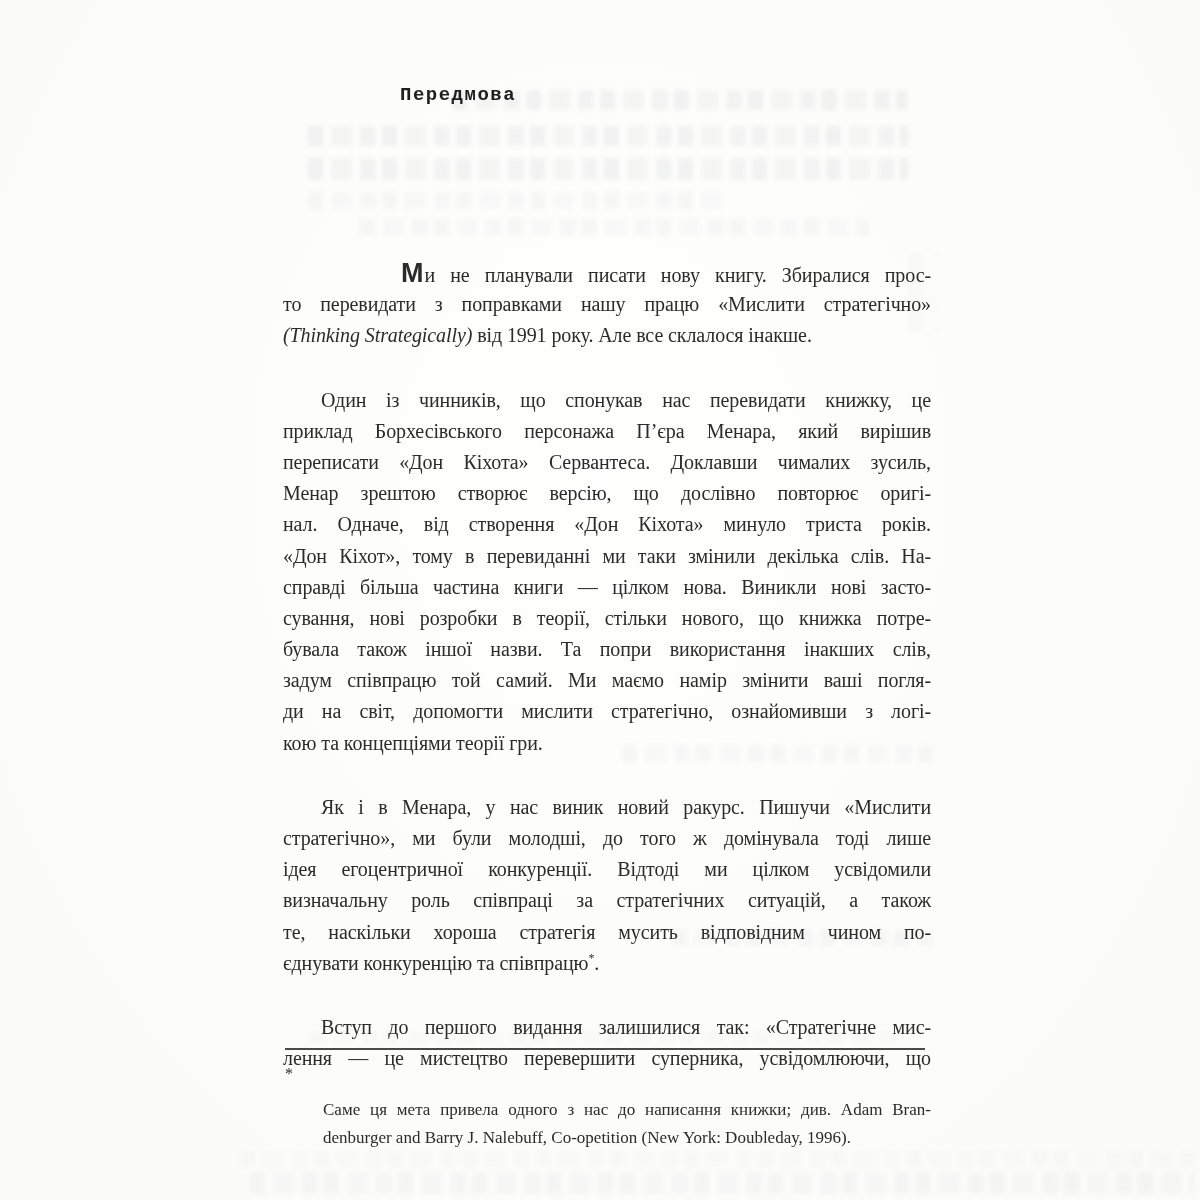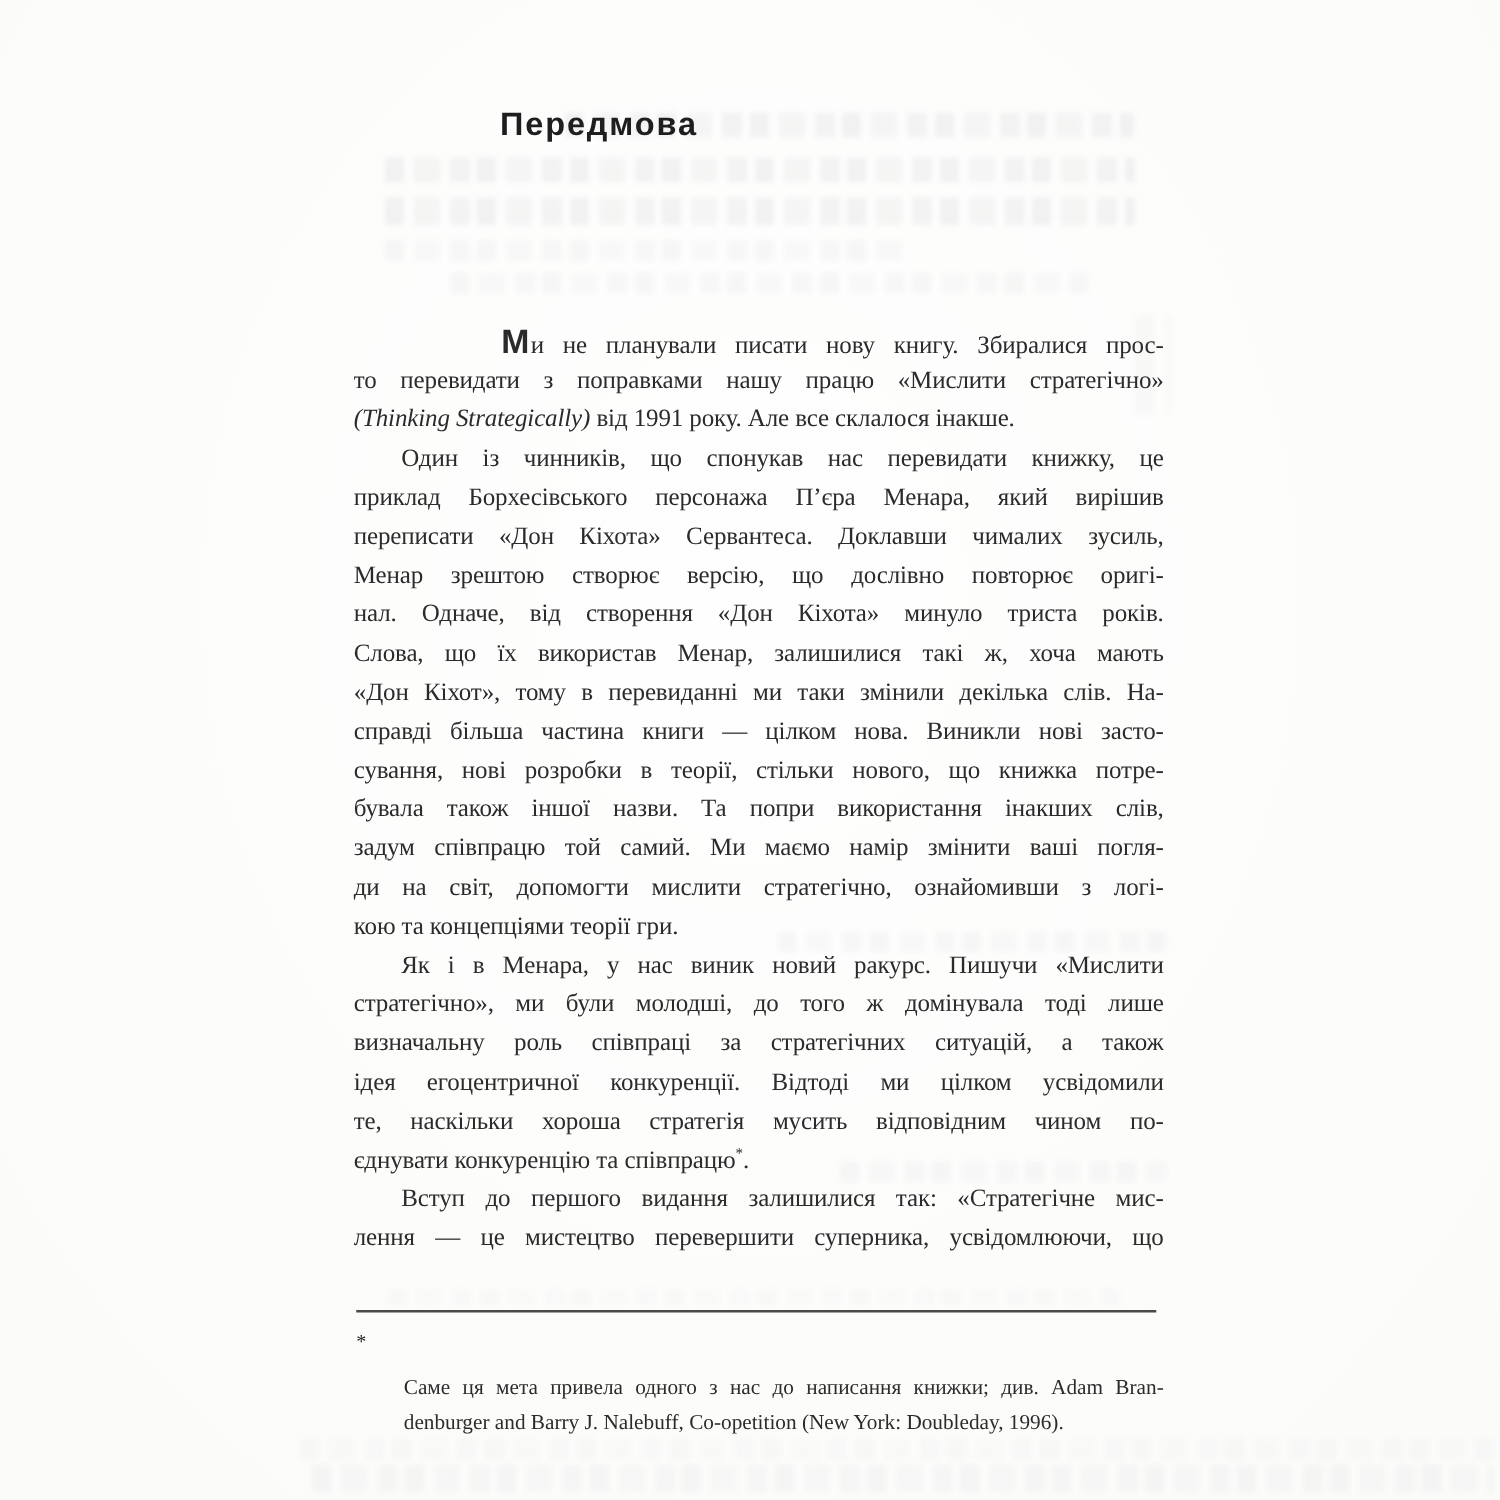--- a/index.html
+++ b/index.html
@@ -21,23 +21,23 @@
     width: 1200px; height: 1200px;
     background:
       radial-gradient(ellipse at 50% 40%, rgba(255,255,255,0.6) 0%, rgba(246,246,244,0.35) 100%),
       var(--background);
   }
 
   
   .chapter-title {
     position: absolute;
     left: 400px; top: 84px;
-    font-family: Liberation Sans, sans-serif;
+    font-family: Liberation Mono, monospace;
     font-weight: 700;
-    font-size: 26px;
+    font-size: 19px;
     letter-spacing: 1.5px;
     color: var(--title);
   }
 
   
   .body-text {
     position: absolute;
     left: 283px; top: 230px;
     width: 648px;
     font-size: 20px;
@@ -49,21 +49,21 @@
     text-align: justify;
     text-align-last: justify;
     white-space: normal;
     height: 31.2px;
     overflow: visible;
   }
   .line.last {
     text-align: right;
     text-align-last: left;
   }
-  .line.indent { text-indent: 38px; }
+  .line.indent { text-indent: 38px; margin-top: 33px; }
   .line.open-indent { text-indent: 118px; margin-top: 28px; }
 
   .initial-cap {
     font-family: "Liberation Sans", sans-serif;
     font-weight: 700;
     font-size: 27px;
     letter-spacing: 0;
     margin-right: 1px;
   }
   .italic { font-style: italic; }
@@ -148,33 +148,32 @@
 
     <div class="line open-indent"><span class="initial-cap">М</span><span>и не планували писати нову книгу. Збиралися прос-</span></div>
     <div class="line">то перевидати з поправками нашу працю «Мислити стратегічно»</div>
     <div class="line last"><span class="italic">(Thinking Strategically)</span><span> від 1991 року. Але все склалося інакше.</span></div>
 
     <div class="line indent">Один із чинників, що спонукав нас перевидати книжку, це</div>
     <div class="line">приклад Борхесівського персонажа П’єра Менара, який вирішив</div>
     <div class="line">переписати «Дон Кіхота» Сервантеса. Доклавши чималих зусиль,</div>
     <div class="line">Менар зрештою створює версію, що дослівно повторює оригі-</div>
     <div class="line">нал. Одначе, від створення «Дон Кіхота» минуло триста років.</div>
-    <div class="line">Слова, що їх використав Менар, залишилися такі ж, хоча мають</div>
     <div class="line">«Дон Кіхот», тому в перевиданні ми таки змінили декілька слів. На-</div>
     <div class="line">справді більша частина книги — цілком нова. Виникли нові засто-</div>
     <div class="line">сування, нові розробки в теорії, стільки нового, що книжка потре-</div>
     <div class="line">бувала також іншої назви. Та попри використання інакших слів,</div>
     <div class="line">задум співпрацю той самий. Ми маємо намір змінити ваші погля-</div>
     <div class="line">ди на світ, допомогти мислити стратегічно, ознайомивши з логі-</div>
     <div class="line last">кою та концепціями теорії гри.</div>
 
     <div class="line indent">Як і в Менара, у нас виник новий ракурс. Пишучи «Мислити</div>
     <div class="line">стратегічно», ми були молодші, до того ж домінувала тоді лише</div>
+    <div class="line">ідея егоцентричної конкуренції. Відтоді ми цілком усвідомили</div>
     <div class="line">визначальну роль співпраці за стратегічних ситуацій, а також</div>
-    <div class="line">ідея егоцентричної конкуренції. Відтоді ми цілком усвідомили</div>
     <div class="line">те, наскільки хороша стратегія мусить відповідним чином по-</div>
     <div class="line last"><span>єднувати конкуренцію та співпрацю</span><sup class="fn-ref">*</sup><span>.</span></div>
 
     <div class="line indent">Вступ до першого видання залишилися так: «Стратегічне мис-</div>
     <div class="line">лення — це мистецтво перевершити суперника, усвідомлюючи, що</div>
   </div>
 
   <div class="footnote-rule"></div>
   <div class="footnote">
     <span class="fn-marker">*</span>

